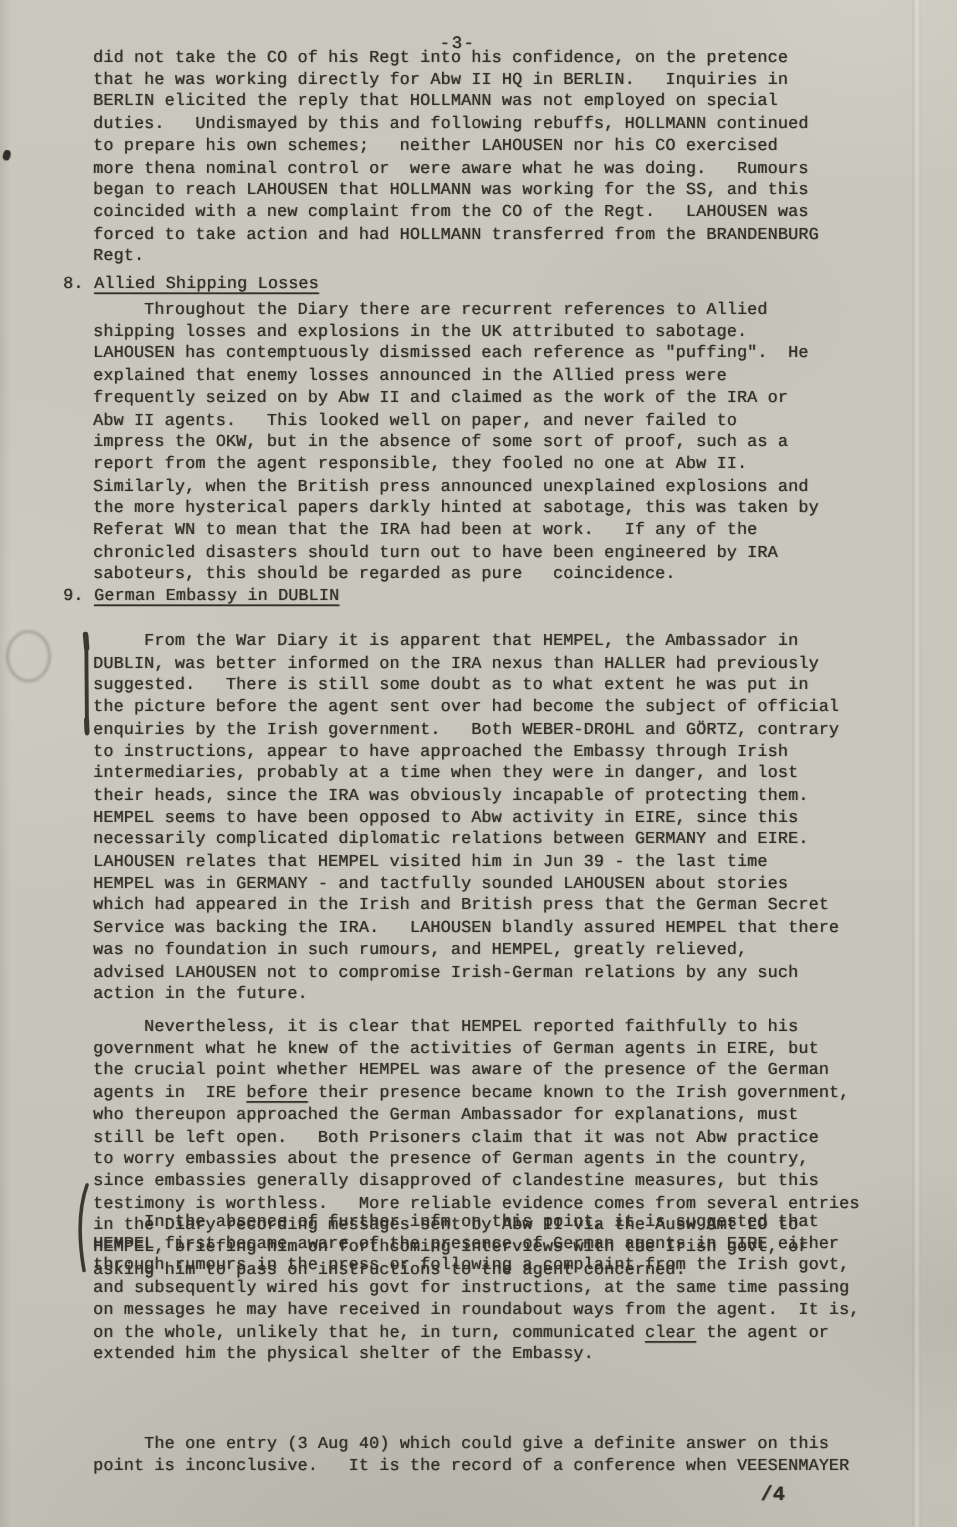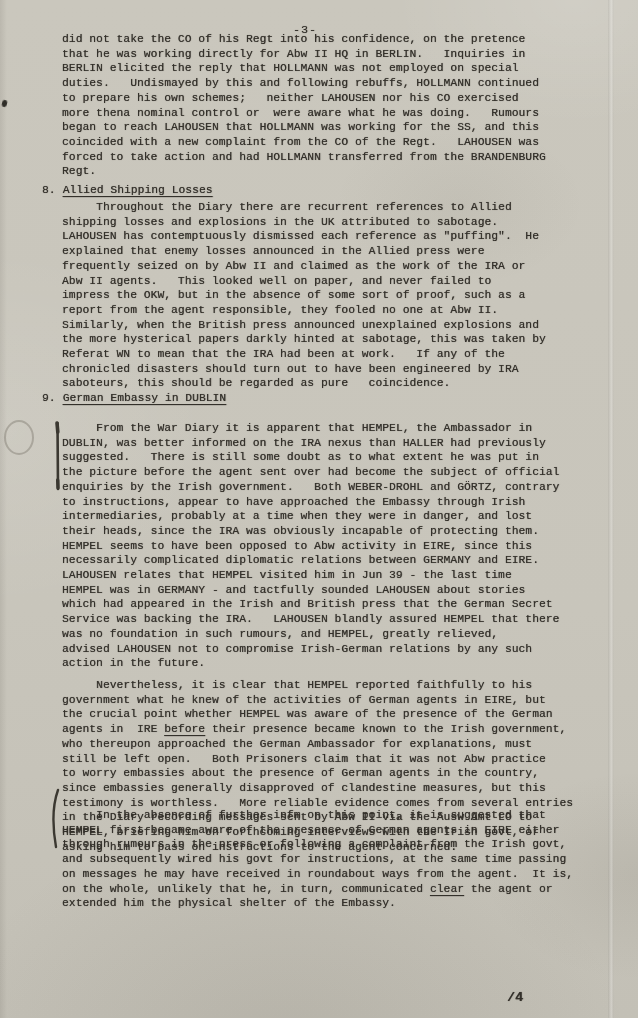--- a/index.html
+++ b/index.html
@@ -134,16 +134,18 @@
 asking him to pass on instructions to the agent concerned.</span></p>
 
   <p class="txt" style="top:808px"><span>     In the absence of further infm on this point, it is suggested that
 HEMPEL first became aware of the presence of German agents in EIRE either
 through rumours in the press or following a complaint from the Irish govt,
 and subsequently wired his govt for instructions, at the same time passing
 on messages he may have received in roundabout ways from the agent.  It is,
 on the whole, unlikely that he, in turn, communicated </span><span class="u">clear</span><span> the agent or
 extended him the physical shelter of the Embassy.</span></p>
 
+  <p class="txt" style="top:956px">     The one entry (3 Aug 40) which could give a definite answer on this
+point is inconclusive.   It is the record of a conference when VEESENMAYER</p>
 
   <div class="footer-mark">/4</div>
 
 </div>
 
 </body></html>

